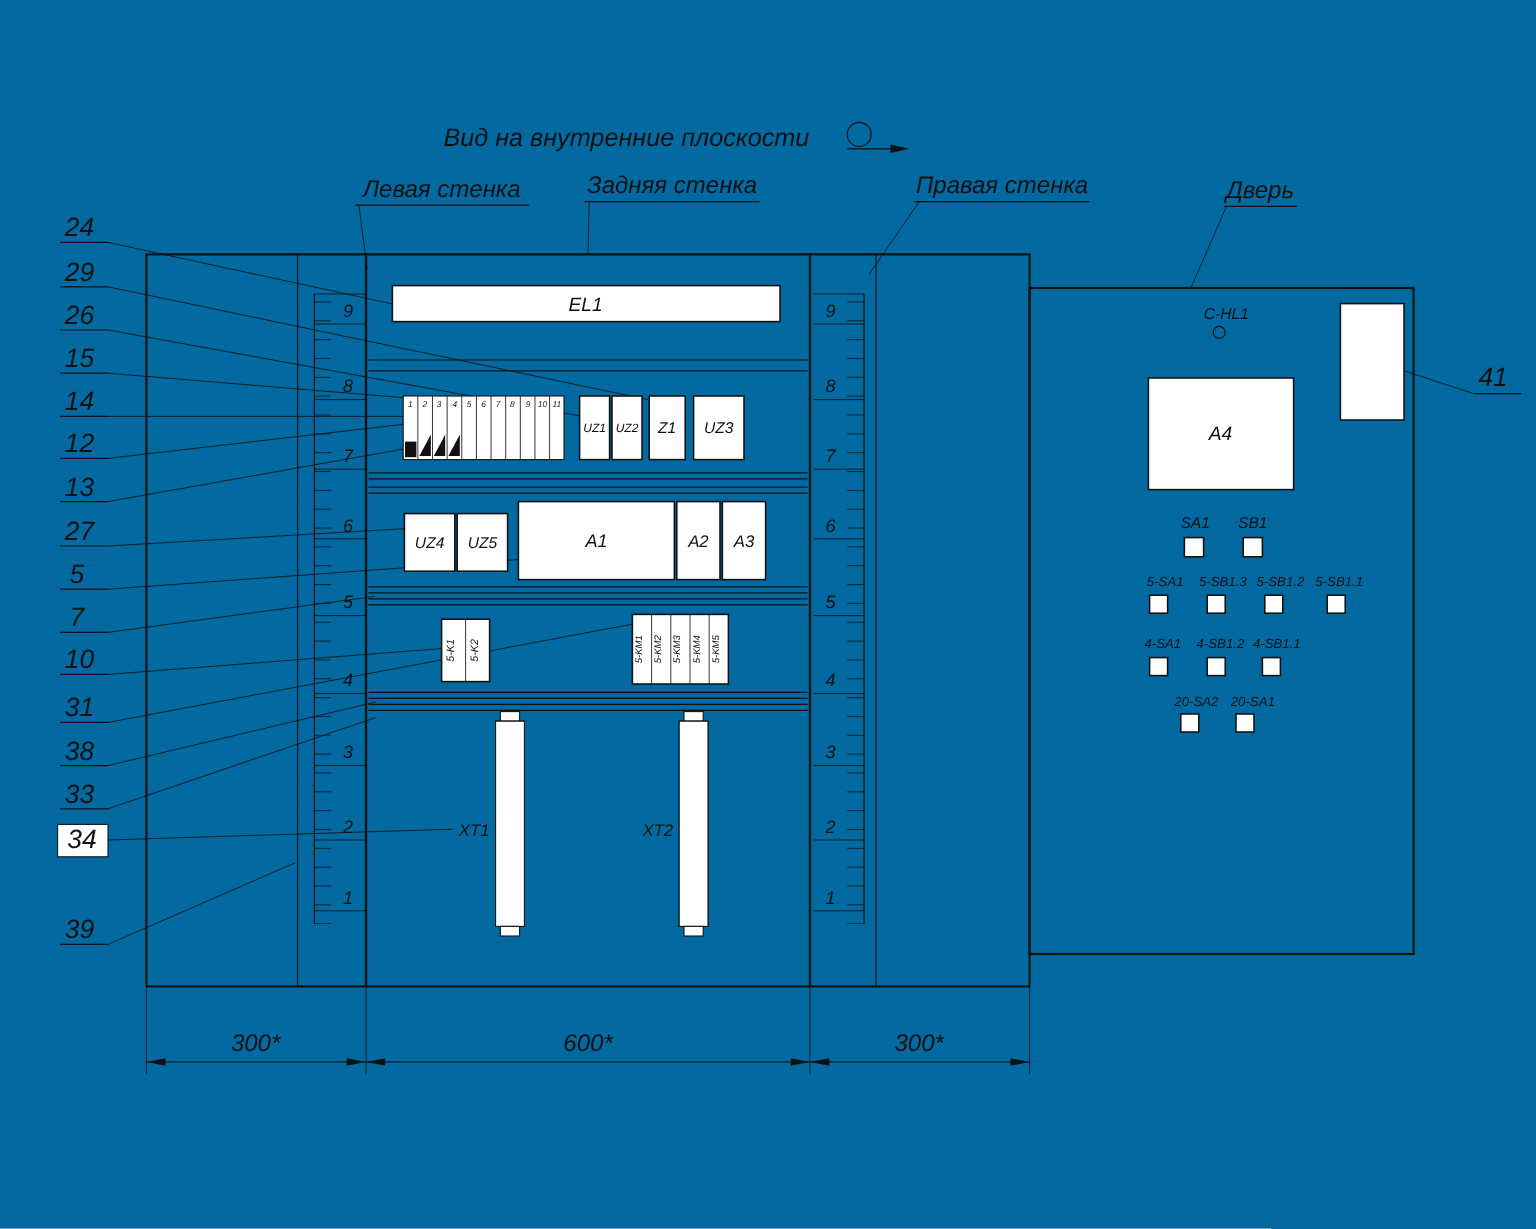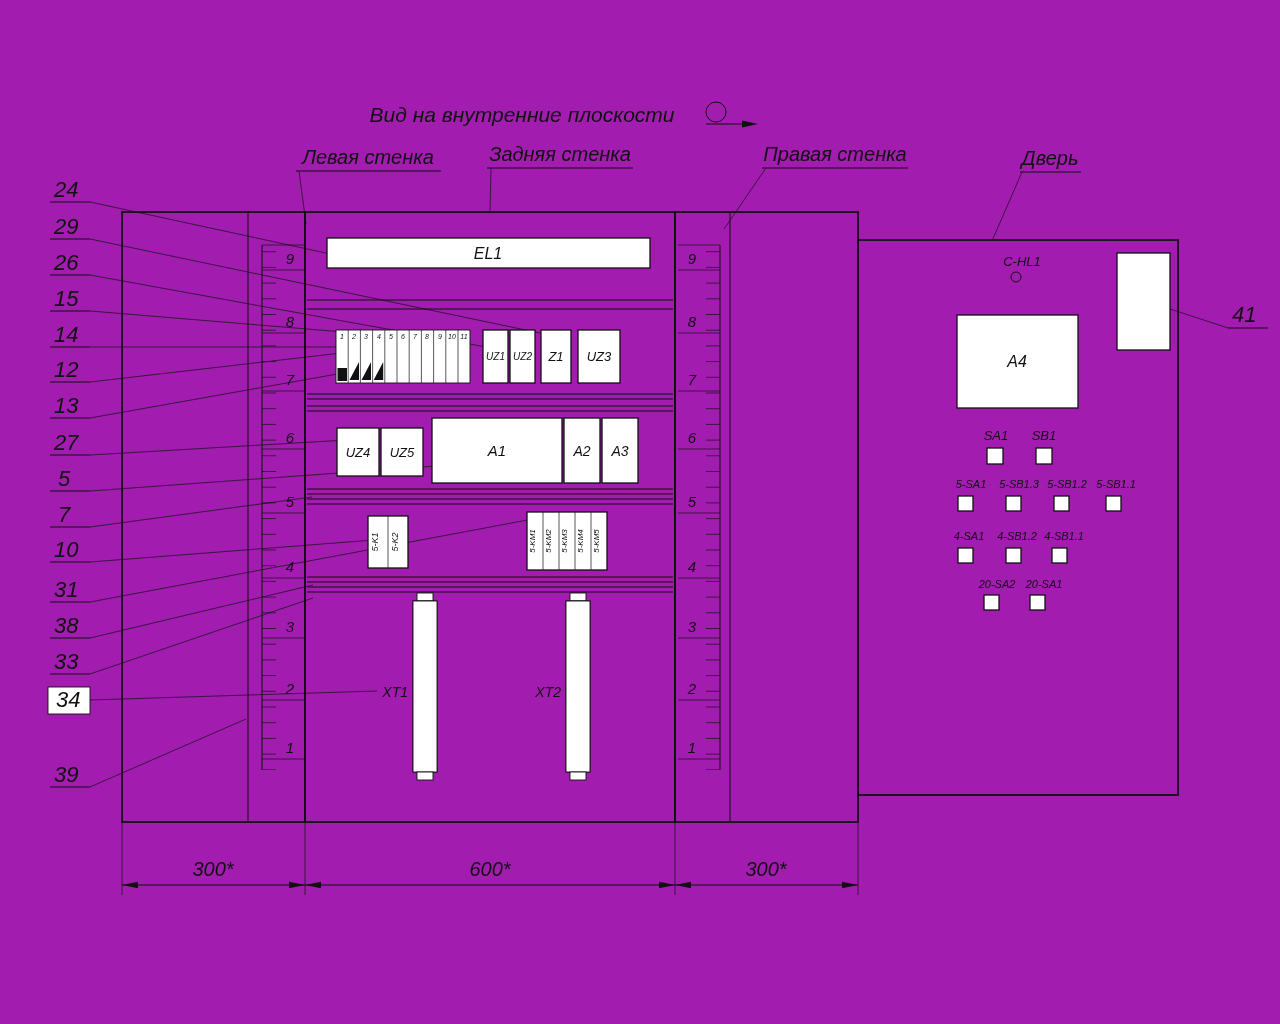--- a/index.html
+++ b/index.html
@@ -1,16 +1,16 @@
 <!DOCTYPE html>
 <html><head>
 <meta charset="utf-8">
 <style>
   html,body{margin:0;padding:0;background:#ffffff;}
-  .stage{position:relative;width:1280px;height:1024px;background:#a21caf;overflow:hidden;}
+  .stage{position:relative;width:1280px;height:1024px;background:#0369a1;overflow:hidden;}
   svg{position:absolute;left:0;top:0;}
   svg text{font-family:"Liberation Sans",sans-serif;font-style:italic;fill:#111;}
   .ln{stroke:#111;stroke-width:1;fill:none;}
   .ln2{stroke:#111;stroke-width:1.8;fill:none;}
   .thin{stroke:#111;stroke-width:0.7;fill:none;}
   .box{stroke:#111;stroke-width:1.3;fill:#fff;}
   .boxthin{stroke:#111;stroke-width:0.9;fill:#fff;}
   .solid{fill:#111;stroke:none;}
 </style>
 </head>

